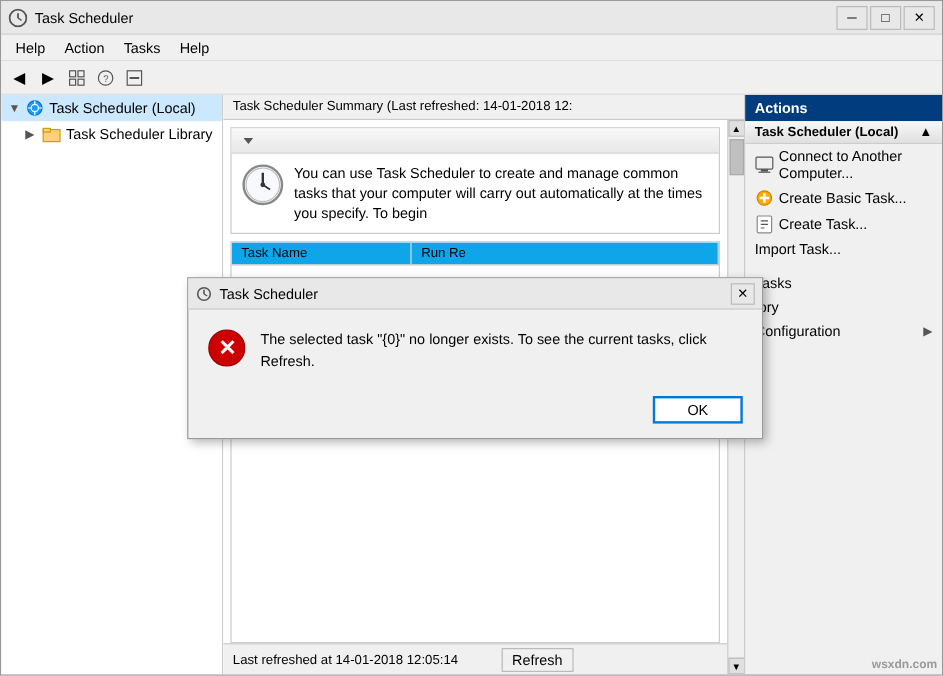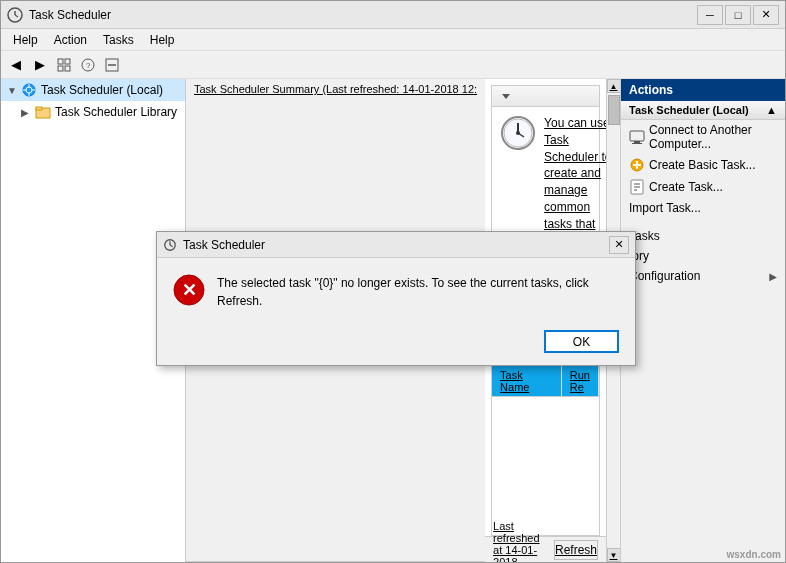--- a/index.html
+++ b/index.html
@@ -135,22 +135,22 @@
       height: 16px;
       margin-right: 4px;
       flex-shrink: 0;
     }
 
     
     .middle-panel {
       flex: 1;
       background: #fff;
       display: flex;
+      flex-direction: column;
       overflow: hidden;
-      text-decoration: underline;
     }
     .panel-header {
       background: #f0f0f0;
       padding: 4px 8px;
       font-size: 11px;
       border-bottom: 1px solid #ccc;
       color: #000;
     }
 
     
@@ -474,21 +474,21 @@
           <div class="table-area">
             <div class="table-header">
               <div class="table-col" style="width:150px;">Task Name</div>
               <div class="table-col" style="flex:1;">Run Re</div>
             </div>
             <div style="flex:1; min-height:60px;"></div>
           </div>
 
           <div class="status-bar">
             <span>Last refreshed at 14-01-2018 12:05:14</span>
-            <button class="ok-btn" style="border: 1px solid #bbb; background:#f0f0f0; font-size:12px; width:60px; height:20px; cursor:pointer;">Refresh</button>
+            <button class="ok-btn" style="border: 1px solid #bbb; background:#f0f0f0; font-size:12px; width:60px; height:20px; cursor:pointer;margin-left:28px;">Refresh</button>
           </div>
         </div>
 
         <div class="scrollbar-v">
           <div class="scroll-arrow">▲</div>
           <div class="scroll-thumb"></div>
           <div style="flex:1;"></div>
           <div class="scroll-arrow">▼</div>
         </div>
       </div>

